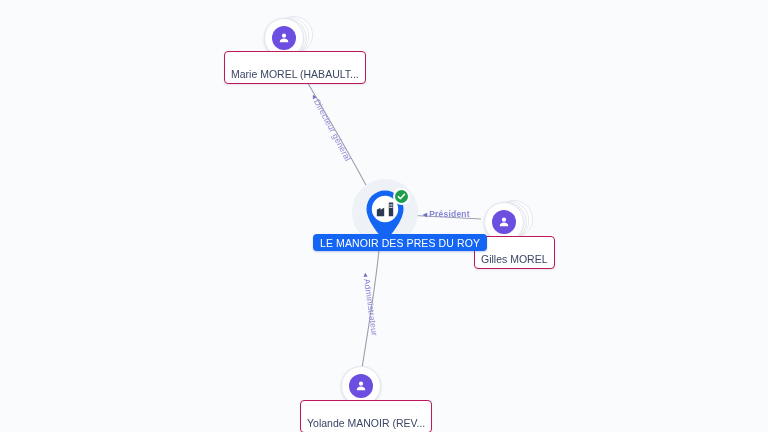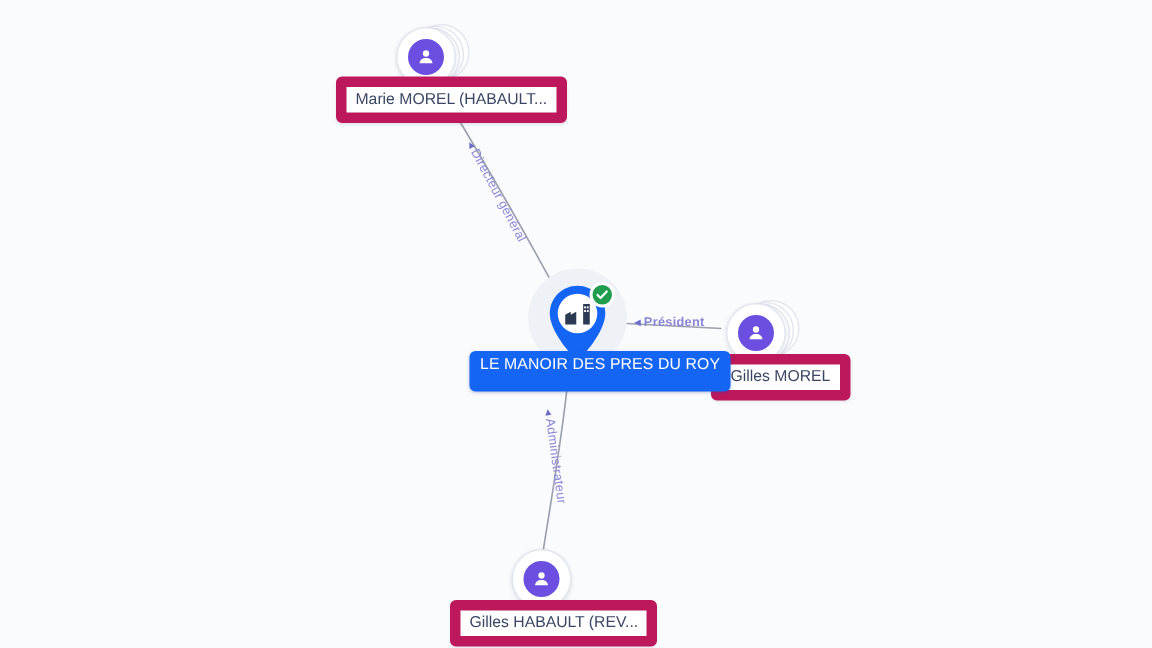--- a/index.html
+++ b/index.html
@@ -43,23 +43,23 @@
     z-index:2;
   }
   .avatar-circle svg{display:block;}
 
   
   .plabel{
     position:absolute;
     white-space:nowrap;
     background:#ffffff;
     color:#3b4664;
-    border:7px solid #be185d;
+    border:1px solid #be185d;
     border-radius:4px;
-    padding:2px 6px 3px 6px;
+    padding:16px 6px 3px 6px;
     font-size:10.5px;
     line-height:12px;
     box-shadow:0 1px 2px rgba(30,40,80,.10);
     z-index:4;
   }
 
   
   .company{position:absolute;z-index:5;}
   .halo{
     position:absolute;left:-9px;top:-9px;
@@ -78,21 +78,21 @@
     display:flex;align-items:center;justify-content:center;
     z-index:4;
   }
   .check svg{display:block;}
   .clabel{
     position:absolute;
     white-space:nowrap;
     background:#1565f5;
     color:#ffffff;
     border-radius:4px;
-    padding:3px 7px 12px 7px;
+    padding:3px 7px 2px 7px;
     font-size:10.5px;
     line-height:12px;
     font-weight:400;
     letter-spacing:.1px;
     z-index:6;
     box-shadow:0 1px 2px rgba(20,60,150,.25);
   }
 
   
   .elabel{
@@ -168,21 +168,21 @@
     <div class="person-stack single">
       <div class="card c0"></div>
       <div class="avatar-circle">
         <svg width="14" height="14" viewBox="0 0 24 24" fill="#ffffff">
           <circle cx="12" cy="8" r="3.6"></circle>
           <path d="M4.6 19.2c0-3.9 3.3-6.2 7.4-6.2s7.4 2.3 7.4 6.2z"></path>
         </svg>
       </div>
     </div>
   </div>
-  <div class="plabel" style="left:300px;top:400px;">Gilles HABAULT (REV...</div>
+  <div class="plabel" style="left:300px;top:400px;">Yolande MANOIR (REV...</div>
 
   <div class="company" style="left:361px;top:188px;">
     <div class="halo"></div>
     <div class="pin">
       <svg width="48" height="56" viewBox="0 0 48 56" xmlns="http://www.w3.org/2000/svg">
         <path d="M24 2.5c-10.2 0-18.5 8.2-18.5 18.4 0 12.6 15.2 28.6 17.3 30.8a1.7 1.7 0 0 0 2.4 0C27.3 49.5 42.5 33.5 42.5 20.9 42.5 10.7 34.2 2.5 24 2.5z" fill="#1565f5"></path>
         <circle cx="24" cy="21" r="13.2" fill="#ffffff"></circle>
       </svg>
       <div style="position:absolute;left:14px;top:12px;z-index:3;">
         <svg width="20" height="18" viewBox="0 0 24 22" fill="#2b3a52">

